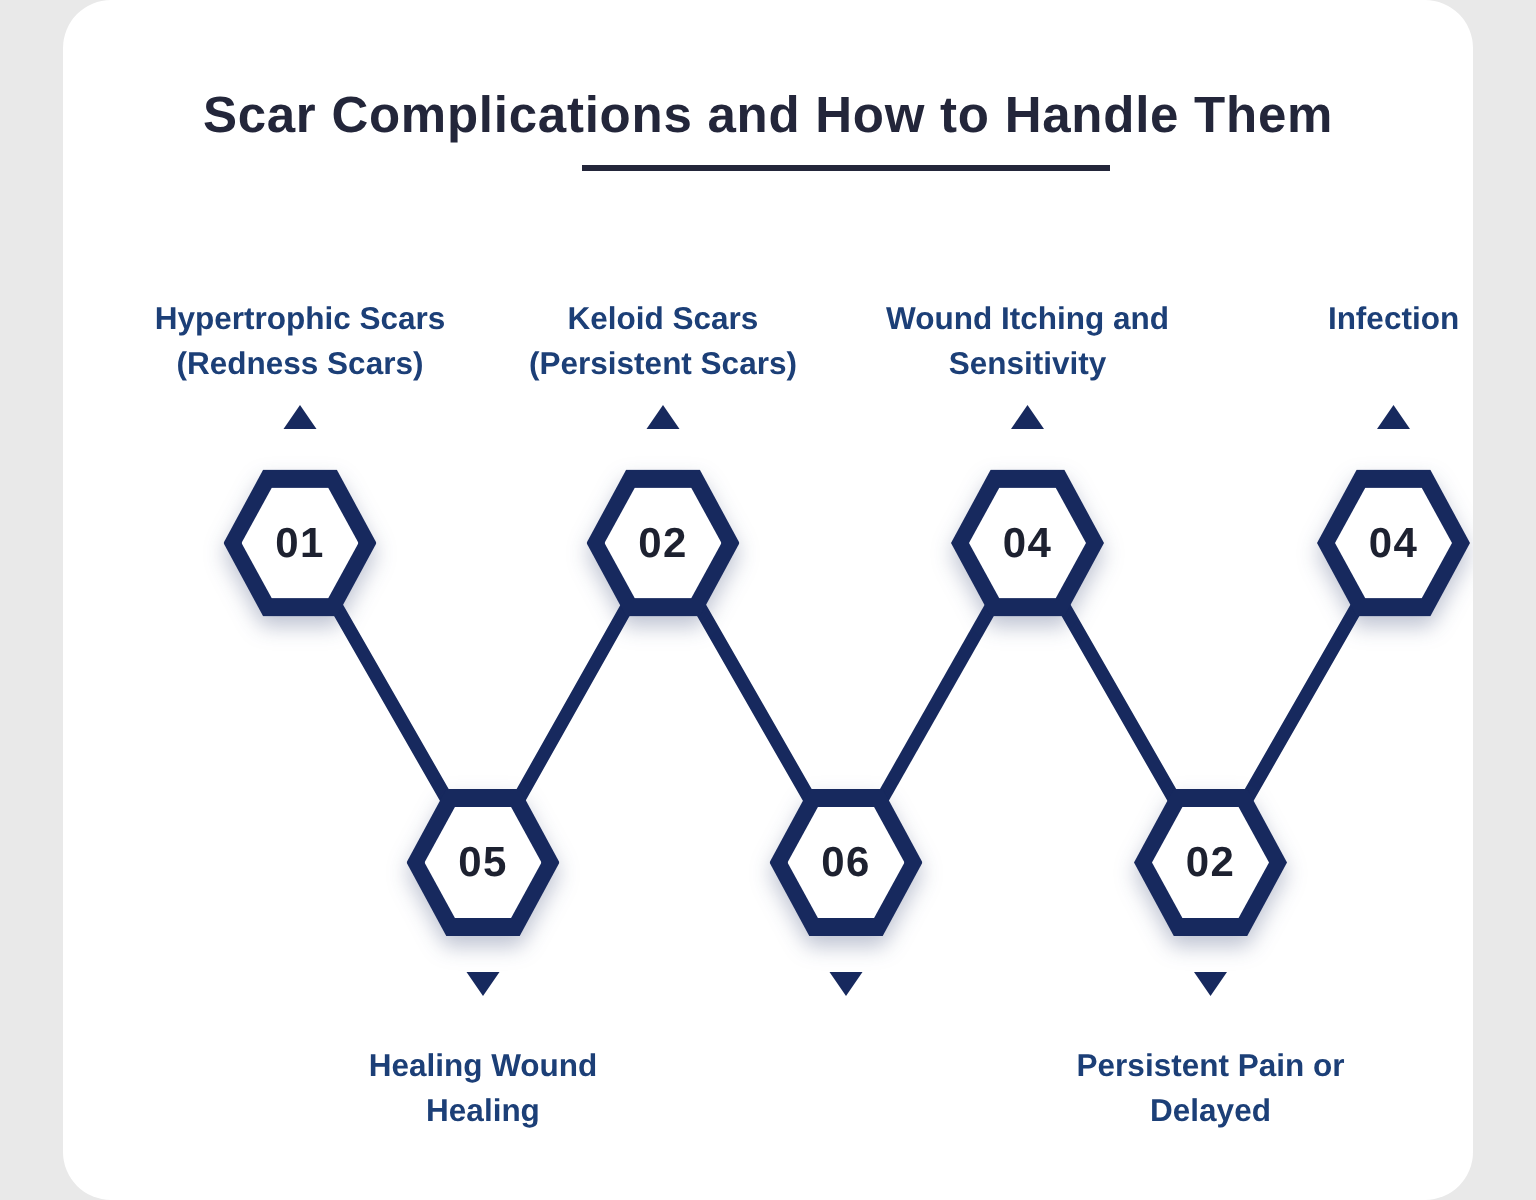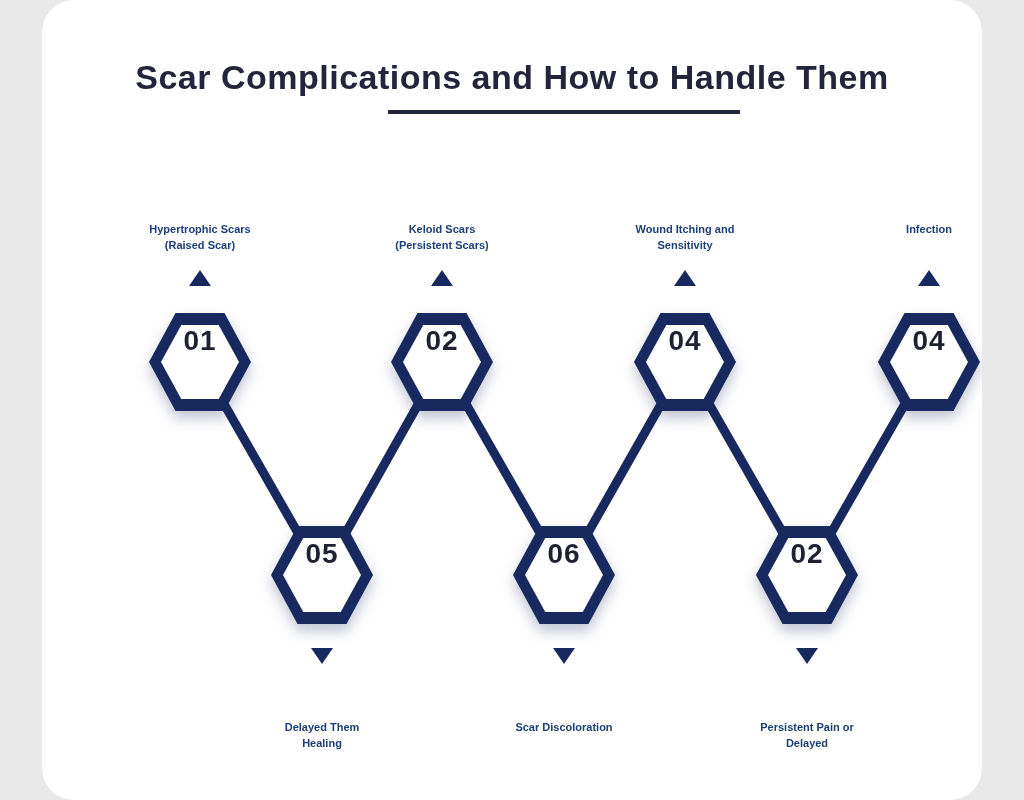--- a/index.html
+++ b/index.html
@@ -58,25 +58,24 @@
     width:0;
     height:800px;
     z-index:2;
   }
   .node-label{
     position:absolute;
     left:0;
     transform:translateX(-50%);
     text-align:center;
     white-space:nowrap;
-    font-size:11px;
+    font-size:21px;
     font-weight:bold;
     line-height:1.45;
     color:var(--label-blue);
-    margin-top:24px;
   }
   .node.top .node-label{ top:198px; }
   .node.bottom .node-label{ top:696px; }
   .tri{
     position:absolute;
     left:0;
     transform:translateX(-50%);
     width:0;height:0;
   }
   .tri-up{
@@ -106,21 +105,21 @@
     inset:0;
     background:var(--navy);
     clip-path:polygon(26% 0, 74% 0, 100% 50%, 74% 100%, 26% 100%, 0 50%);
   }
   .hex-inner{
     position:absolute;
     inset:12px;
     background:#ffffff;
     clip-path:polygon(26% 0, 74% 0, 100% 50%, 74% 100%, 26% 100%, 0 50%);
     display:flex;
-    align-items:flex-start;
+    align-items:center;
     justify-content:center;
   }
   .hex-num{
     font-size:28px;
     font-weight:bold;
     letter-spacing:1px;
     color:var(--number-color);
   }
 </style>
 </head>
@@ -136,21 +135,21 @@
     <line x1="280" y1="575" x2="400" y2="362"></line>
     <line x1="400" y1="362" x2="522" y2="575"></line>
     <line x1="522" y1="575" x2="643" y2="362"></line>
     <line x1="643" y1="362" x2="765" y2="575"></line>
     <line x1="765" y1="575" x2="887" y2="362"></line>
   </svg>
 
   <div class="node top" style="left:158px">
     <div class="node-label">
       <div>Hypertrophic Scars</div>
-      <div>(Raised Scar)</div>
+      <div>(Redness Scars)</div>
     </div>
     <div class="tri tri-up"></div>
     <div class="hex">
       <div class="hex-shape">
         <div class="hex-inner">
           <span class="hex-num">01</span>
         </div>
       </div>
     </div>
   </div>
@@ -203,36 +202,35 @@
   <div class="node bottom" style="left:280px">
     <div class="hex">
       <div class="hex-shape">
         <div class="hex-inner">
           <span class="hex-num">05</span>
         </div>
       </div>
     </div>
     <div class="tri tri-down"></div>
     <div class="node-label">
-      <div>Delayed Them</div>
+      <div>Healing Wound</div>
       <div>Healing</div>
     </div>
   </div>
 
   <div class="node bottom" style="left:522px">
     <div class="hex">
       <div class="hex-shape">
         <div class="hex-inner">
           <span class="hex-num">06</span>
         </div>
       </div>
     </div>
     <div class="tri tri-down"></div>
     <div class="node-label">
-      <div>Scar Discoloration</div>
     </div>
   </div>
 
   <div class="node bottom" style="left:765px">
     <div class="hex">
       <div class="hex-shape">
         <div class="hex-inner">
           <span class="hex-num">02</span>
         </div>
       </div>

